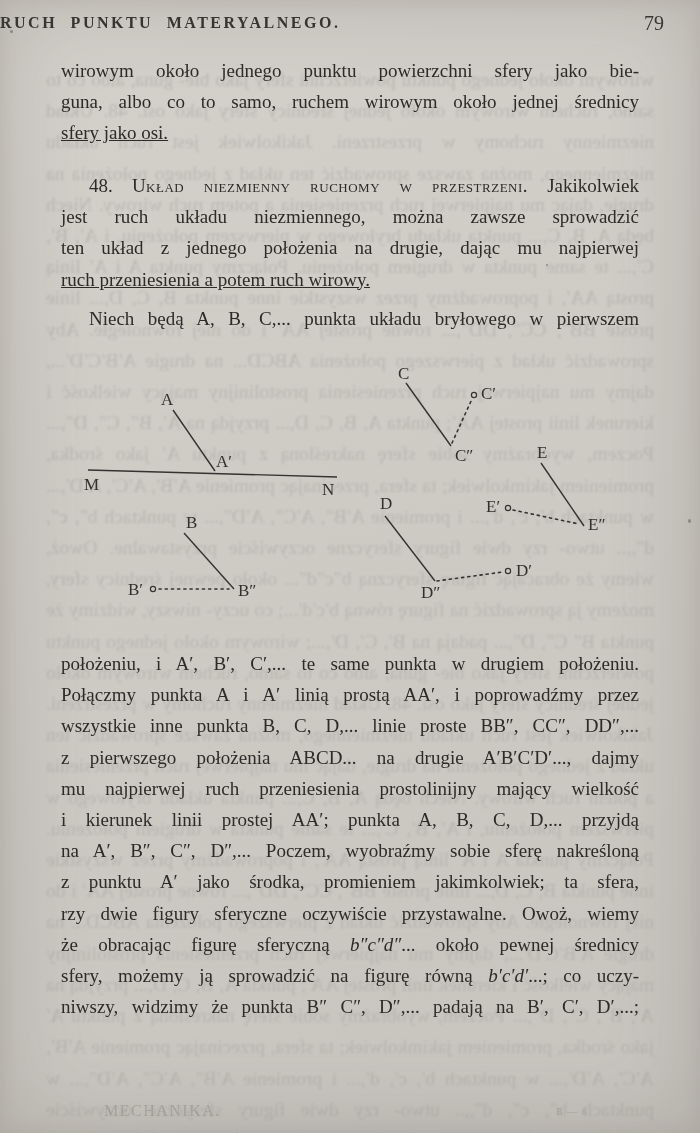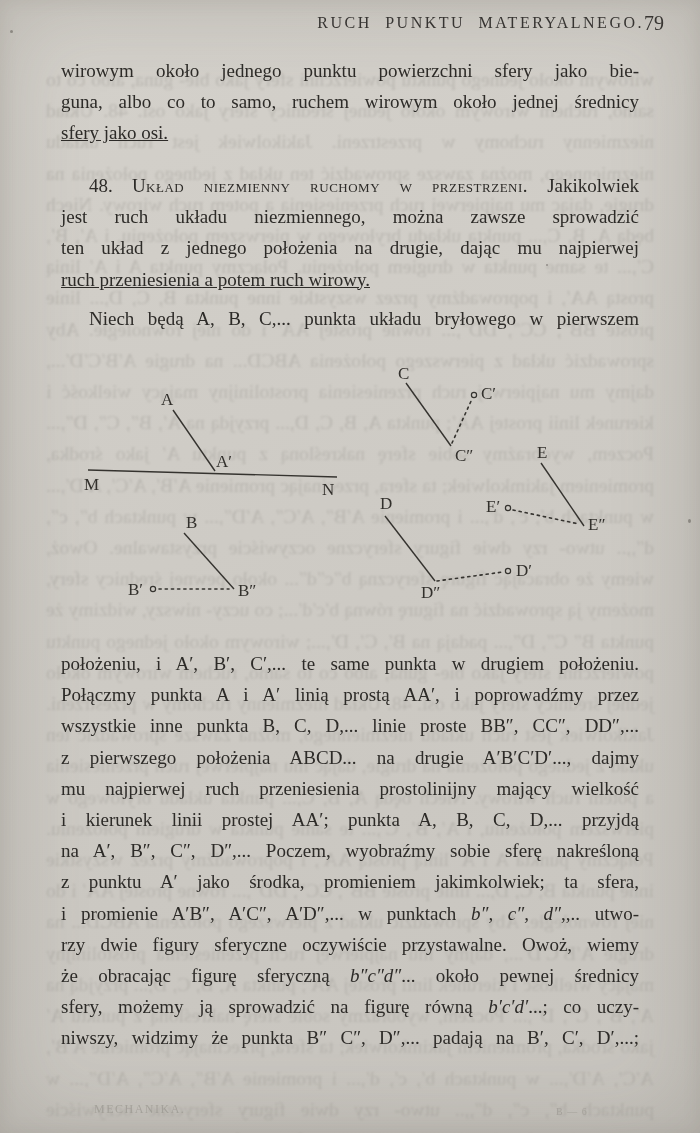--- a/index.html
+++ b/index.html
@@ -23,22 +23,22 @@
     color:#a9a6a0;
     pointer-events:none;
   }
   .bleed-inner{
     position:absolute;top:64px;left:46px;right:46px;
     font-size:19.5px;line-height:31.2px;
     text-align:justify;
   }
   .header{position:absolute;top:14px;left:0;right:0;height:30px;z-index:3;}
   .running-title{
-    position:absolute;left:0;right:56px;text-align:right;
-    font-size:16px;letter-spacing:2.5px;word-spacing:7px;color:#343230;
+    position:absolute;left:0;right:56px;text-align:left;
+    font-size:16px;letter-spacing:2.5px;word-spacing:7px;color:#343230;font-weight:bold;
   }
   .page-number{
     position:absolute;right:36px;top:-2px;font-size:20px;color:#343230;
   }
   #paragraphs{position:absolute;inset:0;z-index:3;}
   .para{position:absolute;left:61px;width:578px;color:#2d2b28;}
   .para.p0{top:55px;}
   .para.p1{top:170px;}
   .para.p2{top:303px;}
   .para.p3{top:648px;}
@@ -51,22 +51,22 @@
   .para.p1 .line:first-child,
   .para.p2 .line:first-child{padding-left:28px;}
   .sc{font-variant:small-caps;letter-spacing:.5px;}
   .it{font-style:italic;}
   .figure{position:absolute;top:355px;left:0;width:700px;height:252px;z-index:3;}
   .figure svg text{
     font-family:"Liberation Serif","DejaVu Serif",serif;
     font-size:17px;fill:#32302c;
   }
   .footer-left{
-    position:absolute;left:94px;top:1102px;z-index:2;
-    font-size:12px;letter-spacing:1.5px;color:#8f8c85;opacity:.5;
+    position:absolute;left:104px;top:1102px;z-index:2;
+    font-size:16px;letter-spacing:1.5px;color:#8f8c85;opacity:.5;
     filter:blur(.4px);
   }
   .footer-right{
     position:absolute;left:556px;top:1106px;z-index:2;
     font-size:10px;letter-spacing:1px;color:#8f8c85;opacity:.45;
     filter:blur(.4px);
   }
   .vignette{
     position:absolute;inset:0;z-index:6;pointer-events:none;
     box-shadow:inset 0 0 80px 12px rgba(96,90,78,.20), inset 0 0 16px 2px rgba(96,90,78,.10);
@@ -107,21 +107,20 @@
       </div>
       <div class="para p3">
         <div class="line"><span>położeniu, i A′, B′, C′,... te same punkta w drugiem położeniu.</span></div>
         <div class="line"><span>Połączmy punkta A i A′ linią prostą AA′, i poprowadźmy przez</span></div>
         <div class="line"><span>wszystkie inne punkta B, C, D,... linie proste BB″, CC″, DD″,...</span></div>
         <div class="line"><span>z pierwszego położenia ABCD... na drugie A′B′C′D′..., dajmy</span></div>
         <div class="line"><span>mu najpierwej ruch przeniesienia prostolinijny mający wielkość</span></div>
         <div class="line"><span>i kierunek linii prostej AA′; punkta A, B, C, D,... przyjdą</span></div>
         <div class="line"><span>na A′, B″, C″, D″,... Poczem, wyobraźmy sobie sferę nakreśloną</span></div>
         <div class="line"><span>z punktu A′ jako środka, promieniem jakimkolwiek; ta sfera,</span></div>
-        <div class="line"><span>i promienie A′B″, A′C″, A′D″,... w punktach </span><span class="it">b″, c″, d″</span><span>,,.. utwo-</span></div>
         <div class="line"><span>rzy dwie figury sferyczne oczywiście przystawalne. Owoż, wiemy</span></div>
         <div class="line"><span>że obracając figurę sferyczną </span><span class="it">b″c″d″</span><span>... około pewnej średnicy</span></div>
         <div class="line"><span>sfery, możemy ją sprowadzić na figurę równą </span><span class="it">b′c′d′</span><span>...; co uczy-</span></div>
         <div class="line"><span>niwszy, widzimy że punkta B″ C″, D″,... padają na B′, C′, D′,...;</span></div>
       </div>
     </div>
 
   <div id="figure" class="figure"><svg viewBox="0 0 700 252" width="700" height="252">
         <line x1="88" y1="115" x2="337" y2="122" stroke="#35332f" stroke-width="1.4"></line>
         <line x1="173" y1="55" x2="215" y2="116" stroke="#35332f" stroke-width="1.4"></line>

